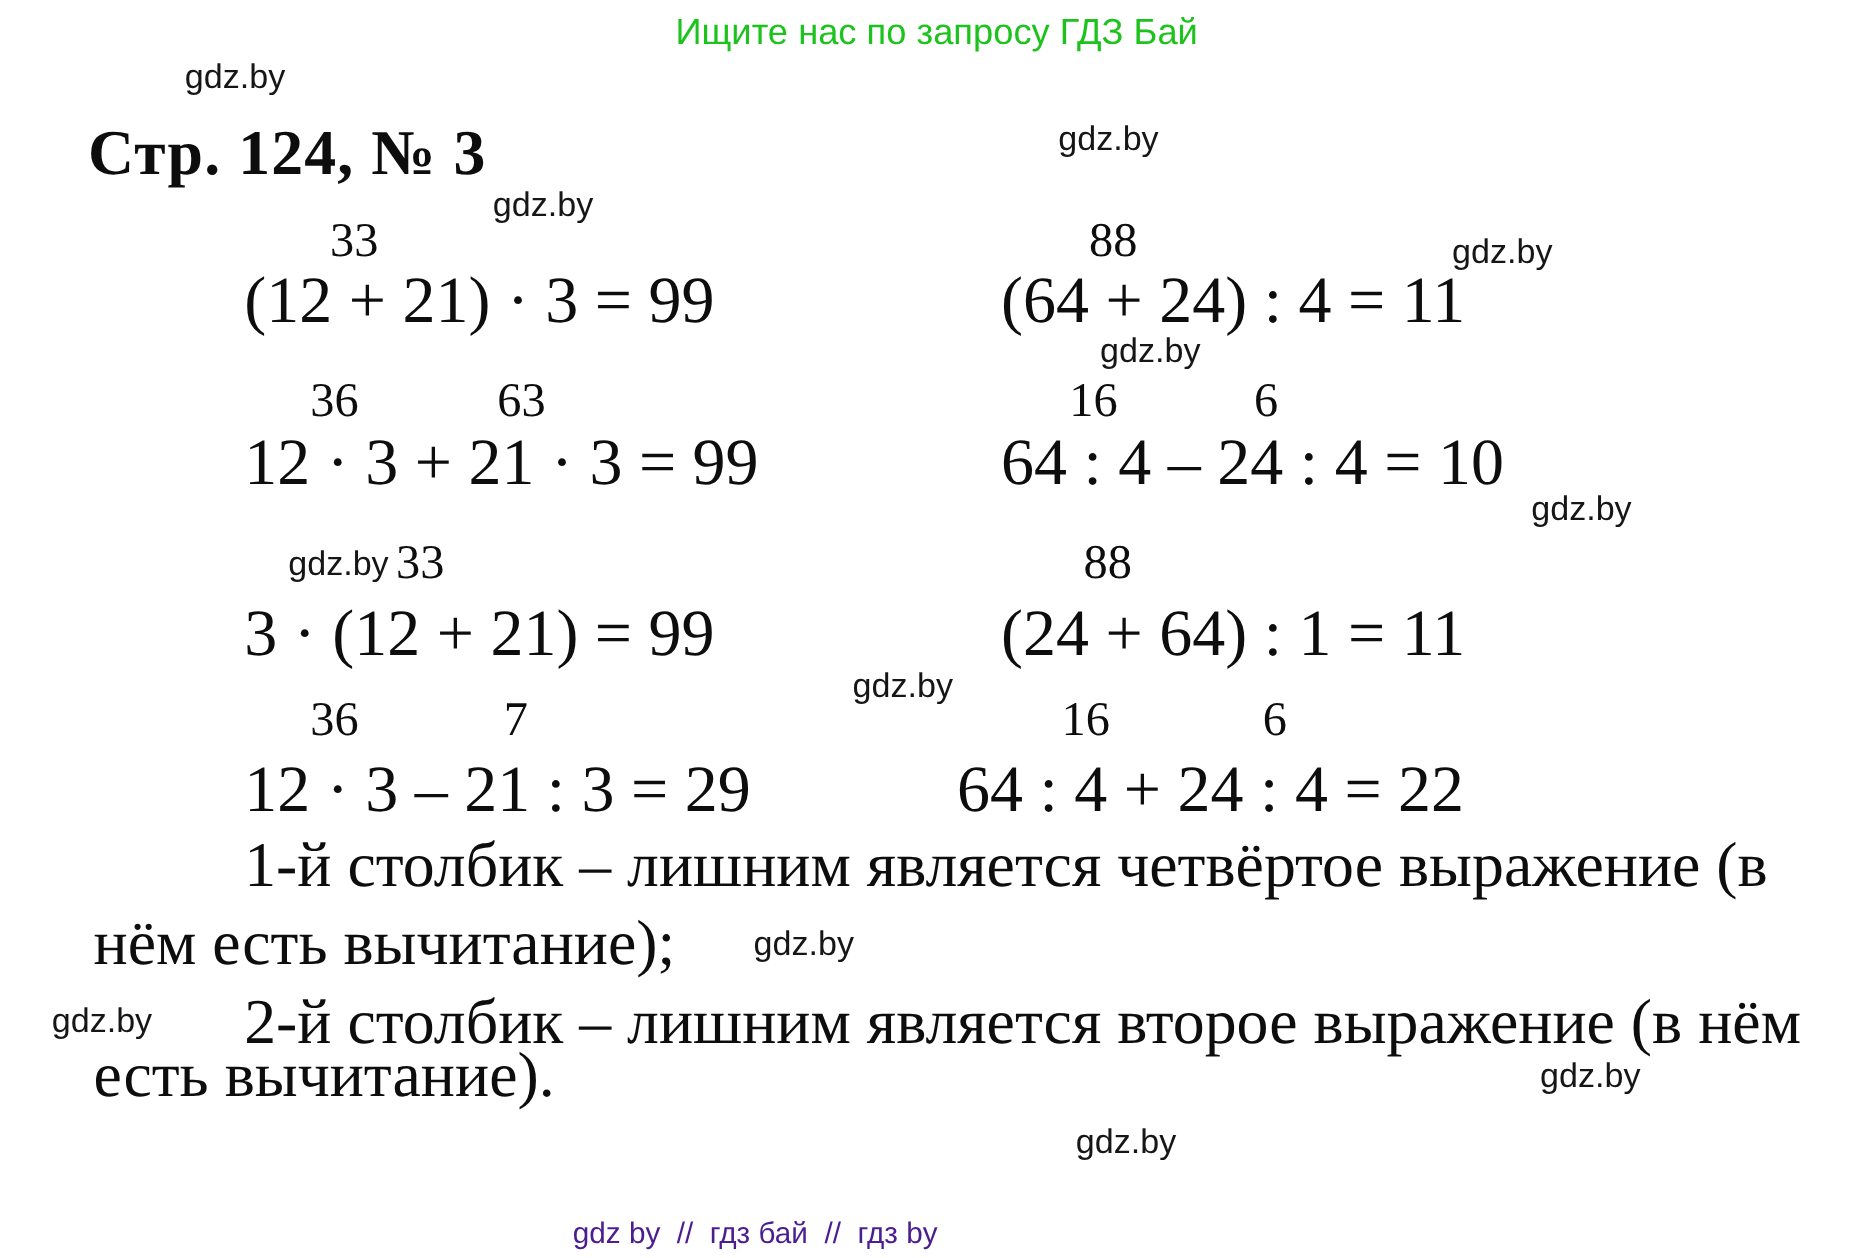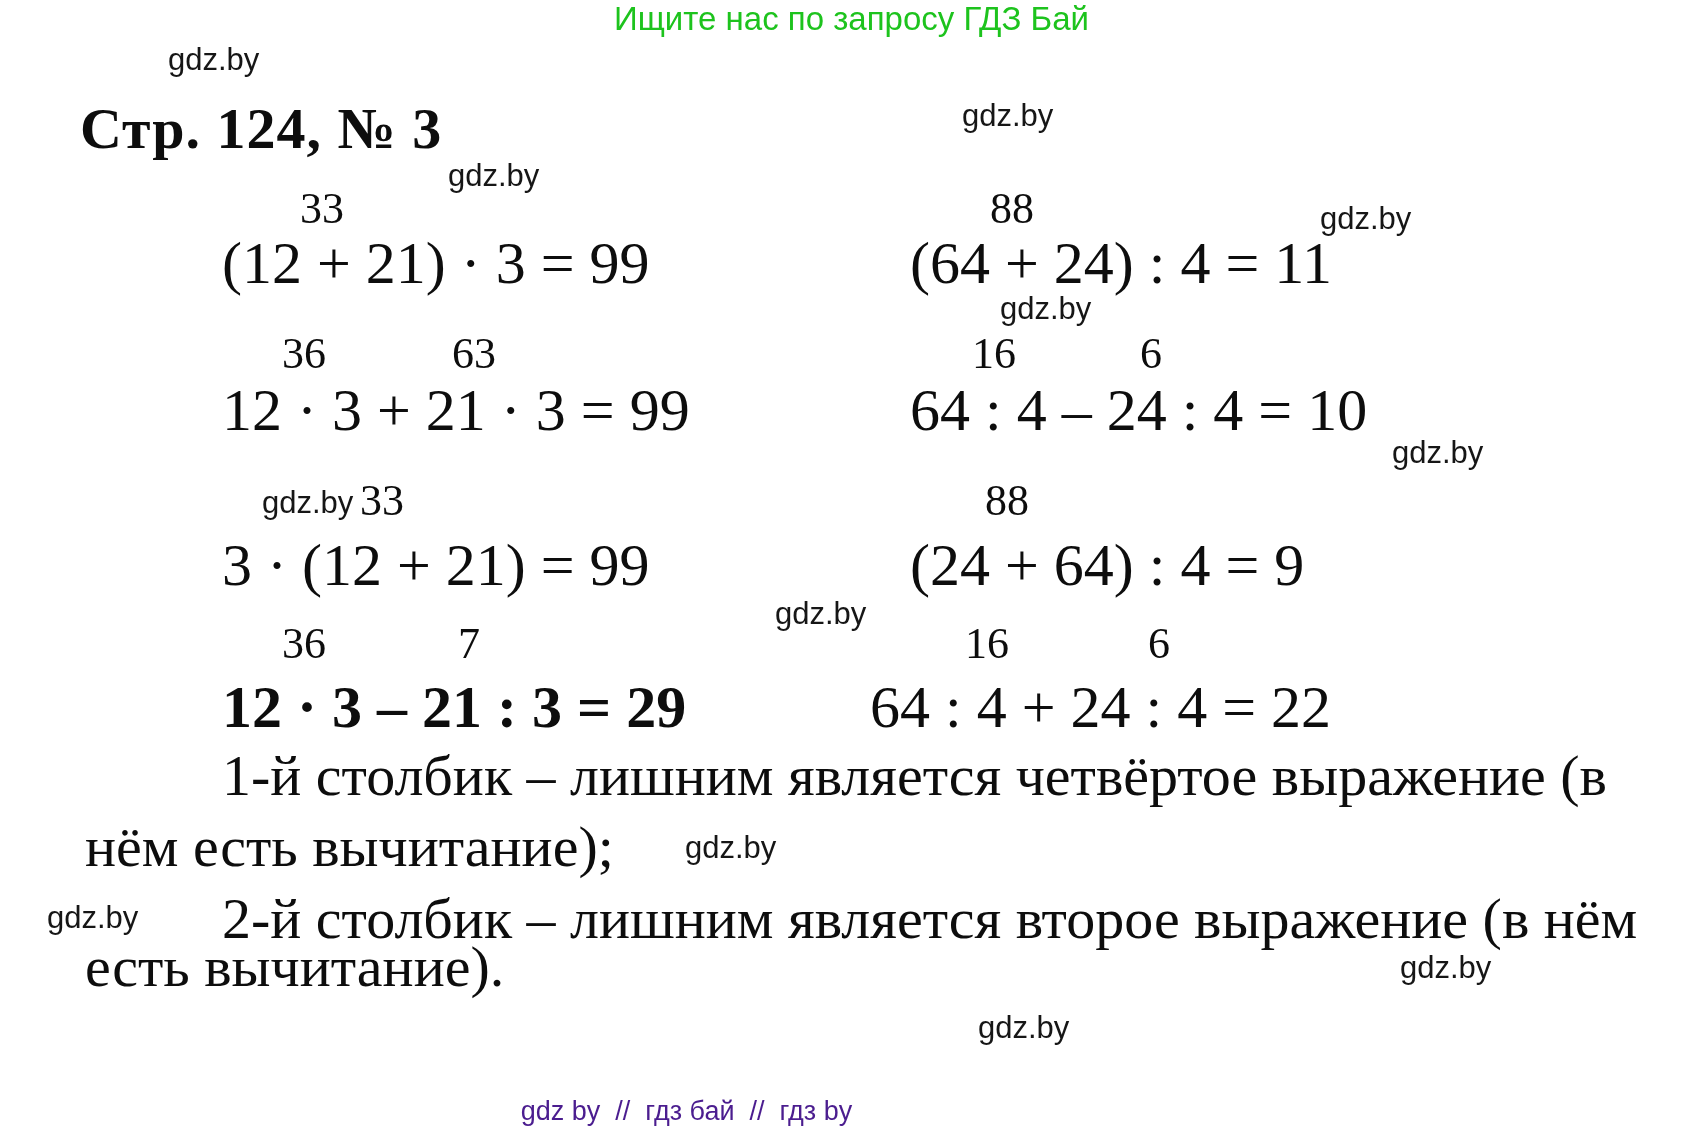--- a/index.html
+++ b/index.html
@@ -1,20 +1,20 @@
 <!DOCTYPE html>
 <html><head>
 <meta charset="utf-8">
 <style>
   html,body{margin:0;padding:0;}
   body{
     width:1703px;height:1144px;position:relative;background:#ffffff;
     font-family:"Liberation Serif", serif;color:#0d0d0d;overflow:hidden;
   }
-  .abs{position:absolute;white-space:pre;line-height:1;}
+  .abs{position:absolute;white-space:pre;line-height:1;margin-top:10px;}
   .banner{
     left:0;top:2px;width:1703px;text-align:center;
     font-family:"Liberation Sans", sans-serif;font-size:33px;
   }
   .title{
     font-size:58px;font-weight:bold;letter-spacing:1px;
   }
   .wm{
     font-family:"Liberation Sans", sans-serif;font-size:31px;color:#161616;
   }
@@ -49,32 +49,32 @@
 <div class="abs ann" style="left:300px;top:187px;">33</div>
 <div class="abs ann" style="left:282px;top:332px;">36</div>
 <div class="abs ann" style="left:452px;top:332px;">63</div>
 <div class="abs ann" style="left:360px;top:479px;">33</div>
 <div class="abs ann" style="left:282px;top:622px;">36</div>
 <div class="abs ann" style="left:458px;top:622px;">7</div>
 
 <div class="abs eq" style="left:222px;top:233px;">(12 + 21) · 3 = 99</div>
 <div class="abs eq" style="left:222px;top:380px;">12 · 3 + 21 · 3 = 99</div>
 <div class="abs eq" style="left:222px;top:535px;">3 · (12 + 21) = 99</div>
-<div class="abs eq" style="left:222px;top:677px;font-weight:bold;">12 · 3 – 21 : 3 = 29</div>
+<div class="abs eq" style="left:222px;top:677px;">12 · 3 – 21 : 3 = 29</div>
 
 <div class="abs ann" style="left:990px;top:187px;">88</div>
 <div class="abs ann" style="left:972px;top:332px;">16</div>
 <div class="abs ann" style="left:1140px;top:332px;">6</div>
 <div class="abs ann" style="left:985px;top:479px;">88</div>
 <div class="abs ann" style="left:965px;top:622px;">16</div>
 <div class="abs ann" style="left:1148px;top:622px;">6</div>
 
 <div class="abs eq" style="left:910px;top:233px;">(64 + 24) : 4 = 11</div>
 <div class="abs eq" style="left:910px;top:380px;">64 : 4 – 24 : 4 = 10</div>
-<div class="abs eq" style="left:910px;top:535px;">(24 + 64) : 4 = 9</div>
+<div class="abs eq" style="left:910px;top:535px;">(24 + 64) : 1 = 11</div>
 <div class="abs eq" style="left:870px;top:677px;">64 : 4 + 24 : 4 = 22</div>
 
 <div class="abs par" style="left:222px;top:747px;text-align:center;">1-й столбик – лишним является четвёртое выражение (в</div>
 <div class="abs par" style="left:85px;top:818px;text-align:right;">нём есть вычитание);</div>
 <div class="abs par" style="left:222px;top:890px;">2-й столбик – лишним является второе выражение (в нём</div>
 <div class="abs par" style="left:85px;top:938px;">есть вычитание).</div>
 
 <div class="abs footer" style="color:#4b1d8f;">gdz by  //  гдз бай  //  гдз by</div>
 
 </body></html>

